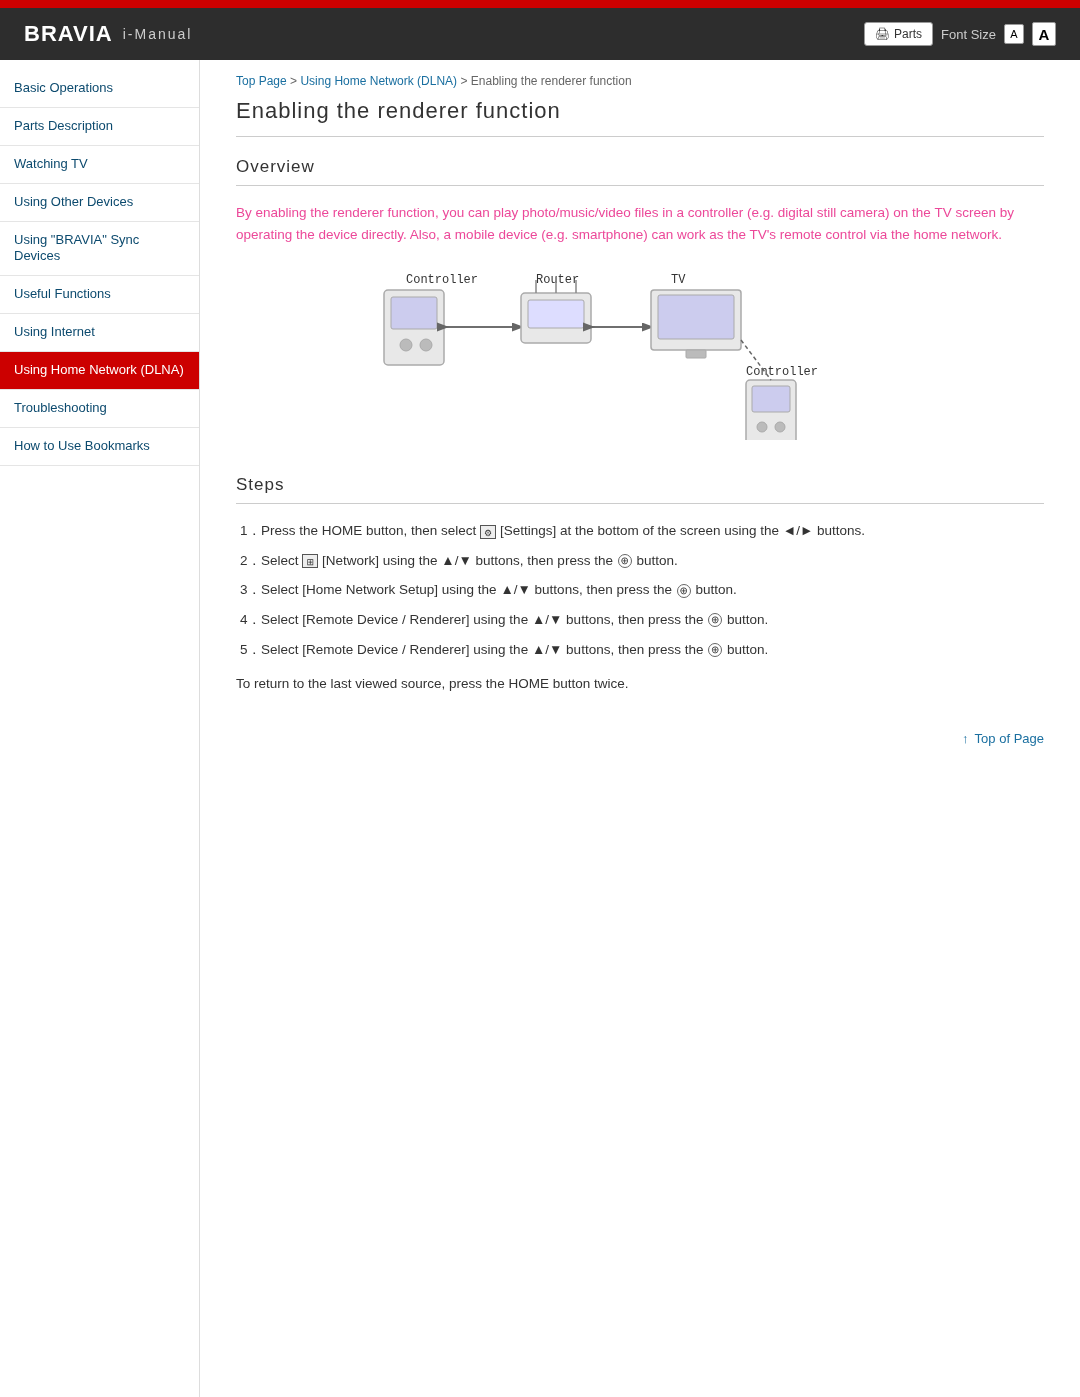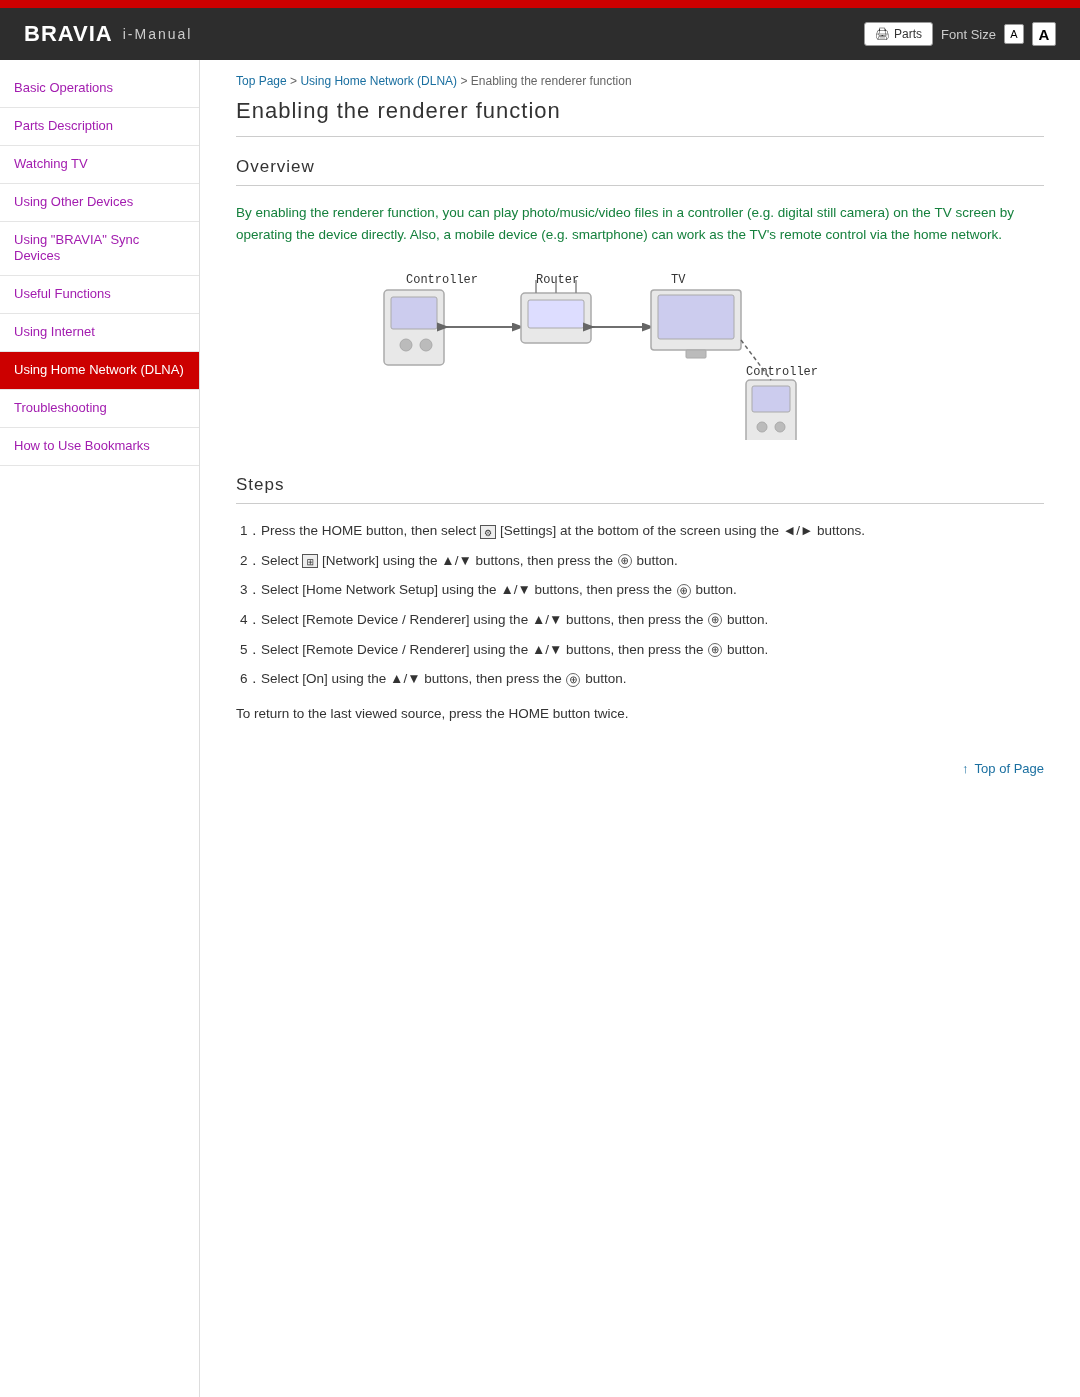--- a/index.html
+++ b/index.html
@@ -104,21 +104,21 @@
       width: 200px;
       min-width: 200px;
       background: #fff;
       border-right: 1px solid #ddd;
       padding-top: 10px;
     }
     .sidebar-item {
       display: block;
       padding: 10px 14px;
       font-size: 13px;
-      color: #a21caf;
+      color: #0c4a6e;
       border-bottom: 1px solid #e5e5e5;
       cursor: pointer;
       line-height: 1.3;
       text-decoration: none;
     }
     .sidebar-item.active {
       background: #c00;
       color: #fff;
     }
 
@@ -160,21 +160,21 @@
       color: #333;
       padding-bottom: 8px;
       border-bottom: 1px solid #ccc;
       margin-bottom: 16px;
     }
 
     
     .overview-text {
       font-size: 13.5px;
       line-height: 1.6;
-      color: #15803d;
+      color: #ec4899;
       margin-bottom: 20px;
     }
 
     
     .diagram-area {
       margin: 10px 0 30px 0;
       position: relative;
       height: 180px;
     }
 
@@ -364,23 +364,20 @@
       </li>
       <li>
         <span>3．Select [Home Network Setup] using the ▲/▼ buttons, then press the <span class="btn-symbol">⊕</span> button.</span>
       </li>
       <li>
         <span>4．Select [Remote Device / Renderer] using the ▲/▼ buttons, then press the <span class="btn-symbol">⊕</span> button.</span>
       </li>
       <li>
         <span>5．Select [Remote Device / Renderer] using the ▲/▼ buttons, then press the <span class="btn-symbol">⊕</span> button.</span>
       </li>
-      <li>
-        <span>6．Select [On] using the ▲/▼ buttons, then press the <span class="btn-symbol">⊕</span> button.</span>
-      </li>
     </ol>
 
     <p class="return-note">To return to the last viewed source, press the HOME button twice.</p>
 
     <div class="content-footer">
       <a class="top-of-page-link" href="#">
         <span class="up-arrow">↑</span>
         <span>Top of Page</span>
       </a>
     </div>

